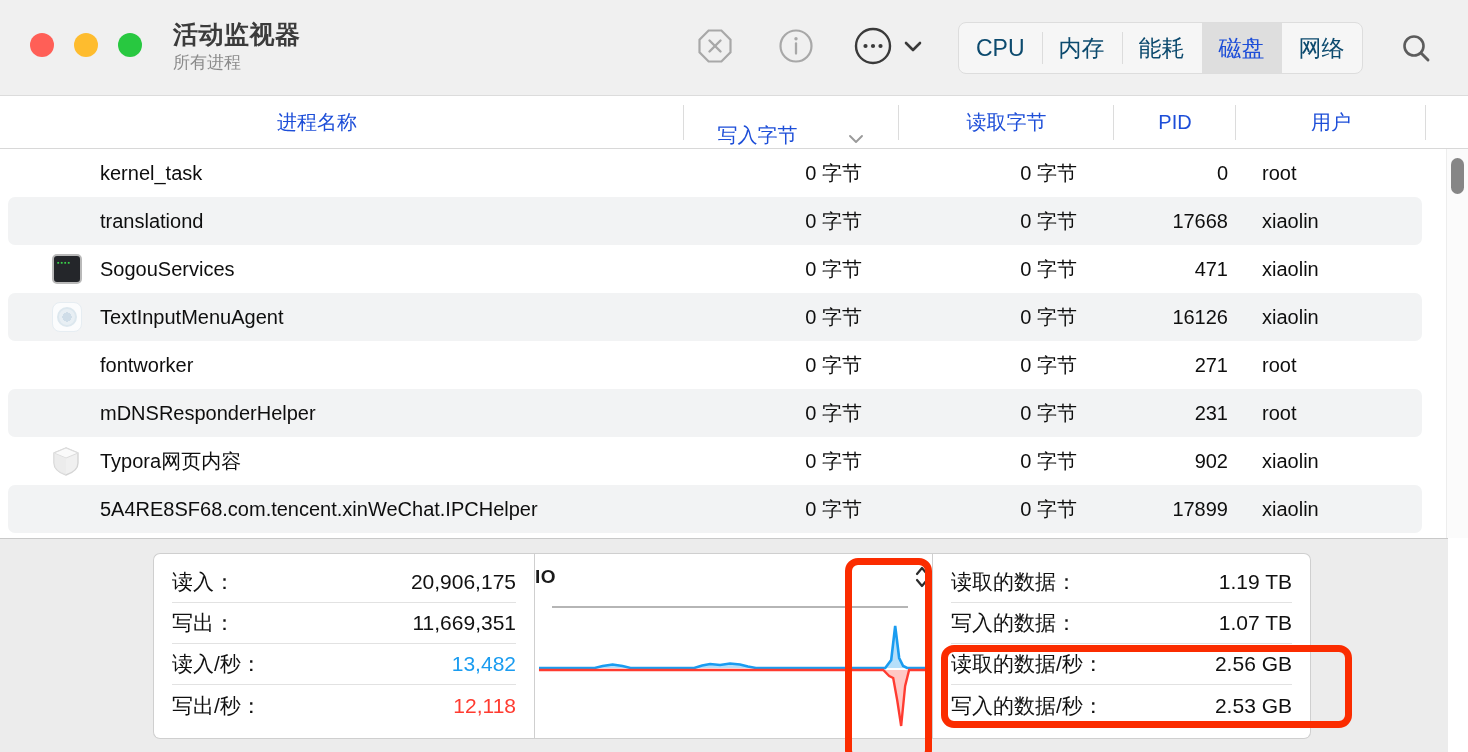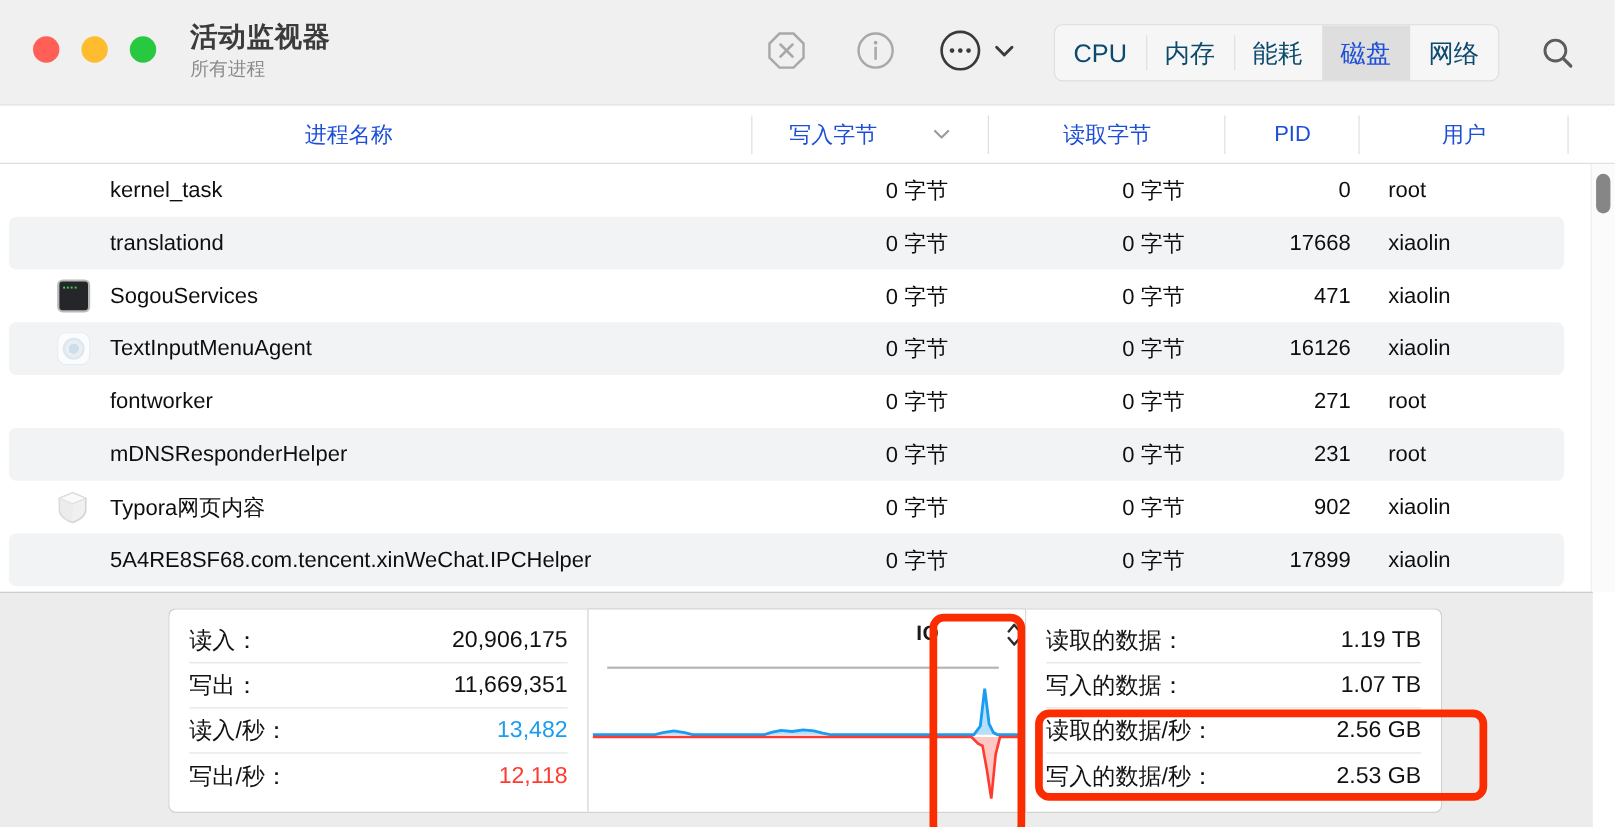--- a/index.html
+++ b/index.html
@@ -54,21 +54,21 @@
     position:absolute; left:0; top:96px; width:1468px; height:53px;
     background:#ffffff; border-bottom:1px solid #d8d8d8;
     display:flex; align-items:center;
   }
   .ch{
     position:relative; height:53px; display:flex; align-items:center;
     font-size:20px; color:#1d4ed8;
   }
   .ch .sep{ position:absolute; right:0; top:9px; bottom:9px; width:1px; background:#dcdcdc; }
   .ch-name{ width:684px; justify-content:center; padding-right:50px; }
-  .ch-write{ width:215px; justify-content:center; gap:48px; }
+  .ch-write{ width:215px; justify-content:center; gap:48px;align-items:flex-end; }
   .ch-read{ width:215px; justify-content:center; }
   .ch-pid{ width:122px; justify-content:center; }
   .ch-user{ width:190px; justify-content:center; }
   .ch-last{ width:42px; }
 
   
   .tablewrap{
     position:absolute; left:0; top:149px; width:1468px; height:389px;
     background:#fff; overflow:hidden;
   }
@@ -129,22 +129,21 @@
     display:flex; align-items:center; justify-content:space-between;
     height:41px; border-bottom:1px solid #e2e2e2; font-size:21px; color:#111;
   }
   .statrow:last-child{ border-bottom:none; }
   .statrow .lbl{ color:#111; }
   .statrow .val{ color:#111; }
   .statrow .val.blue{ color:#1a9cf0; }
   .statrow .val.red{ color:#ff3b30; }
 
   .graph-head{
-    position:relative; height:46px; display:flex; align-items:center; justify-content:flex-end;
-    gap:58px;
+    position:relative; height:46px; display:flex; align-items:center; justify-content:space-between;
   }
   .graph-title{ font-size:19px; font-weight:bold; color:#1a1a1a; letter-spacing:.5px; }
   .graph-body{ position:relative; height:138px; }
   .graph-gridline{ position:absolute; left:17px; right:24px; top:6px; height:2px; background:#b5b5b5; }
   .graph-svg{ position:absolute; left:0; top:0; width:100%; height:138px; }
 
   
   .anno{
     position:absolute; border:7px solid #fb2c00; border-radius:13px;
     pointer-events:none; z-index:50;

